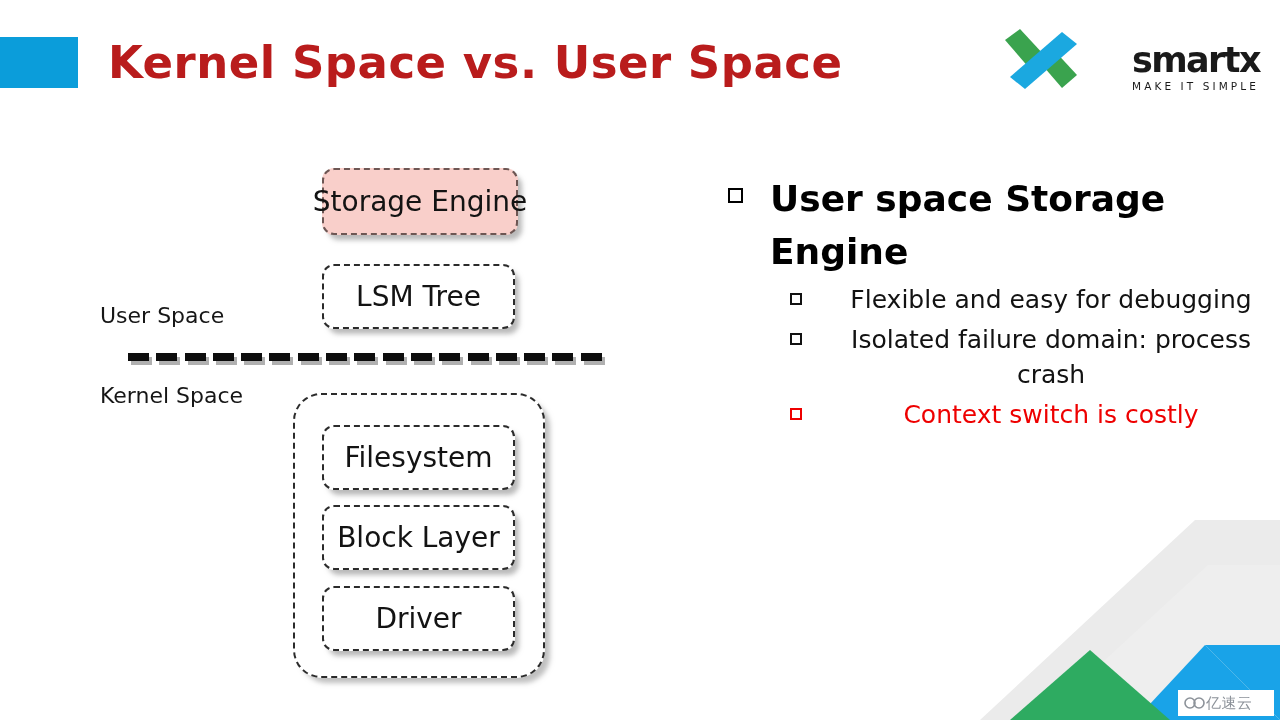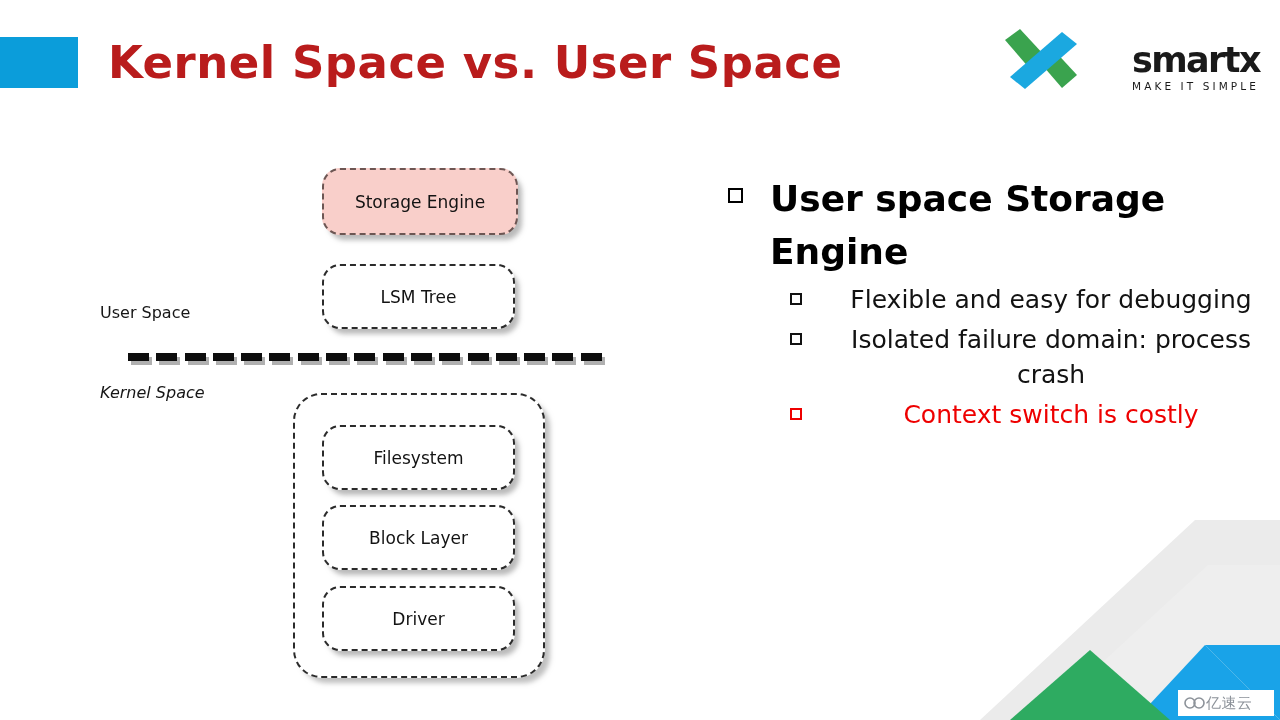--- a/index.html
+++ b/index.html
@@ -92,40 +92,40 @@
     position: absolute;
     left: 0;
     top: 0;
     width: 660px;
     height: 720px;
   }
 
   .zone-label {
     position: absolute;
     font-family: "DejaVu Sans", sans-serif;
-    font-size: 16px;
+    font-size: 22px;
     color: #161616;
     white-space: nowrap;
   }
   .zone-label.user  { left: 100px; top: 303px; }
-  .zone-label.kernel{ left: 100px; top: 383px; font-style: italic; }
+  .zone-label.kernel{ left: 100px; top: 383px; }
 
   
   .dbox {
     position: absolute;
     box-sizing: border-box;
     border: 2.5px dashed #2b2b2b;
-    border-radius: 18px;
+    border-radius: 12px;
     background: #ffffff;
     box-shadow: 5px 6px 5px -1px rgba(130,130,130,0.55);
     display: flex;
     align-items: center;
     justify-content: center;
     font-family: "DejaVu Sans", sans-serif;
-    font-size: 17px;
+    font-size: 28px;
     color: #131313;
     white-space: nowrap;
   }
   .dbox.storage {
     left: 322px; top: 168px;
     width: 196px; height: 67px;
     background: #f9cfca;
     border-color: #6d5653;
   }
   .dbox.lsm {

